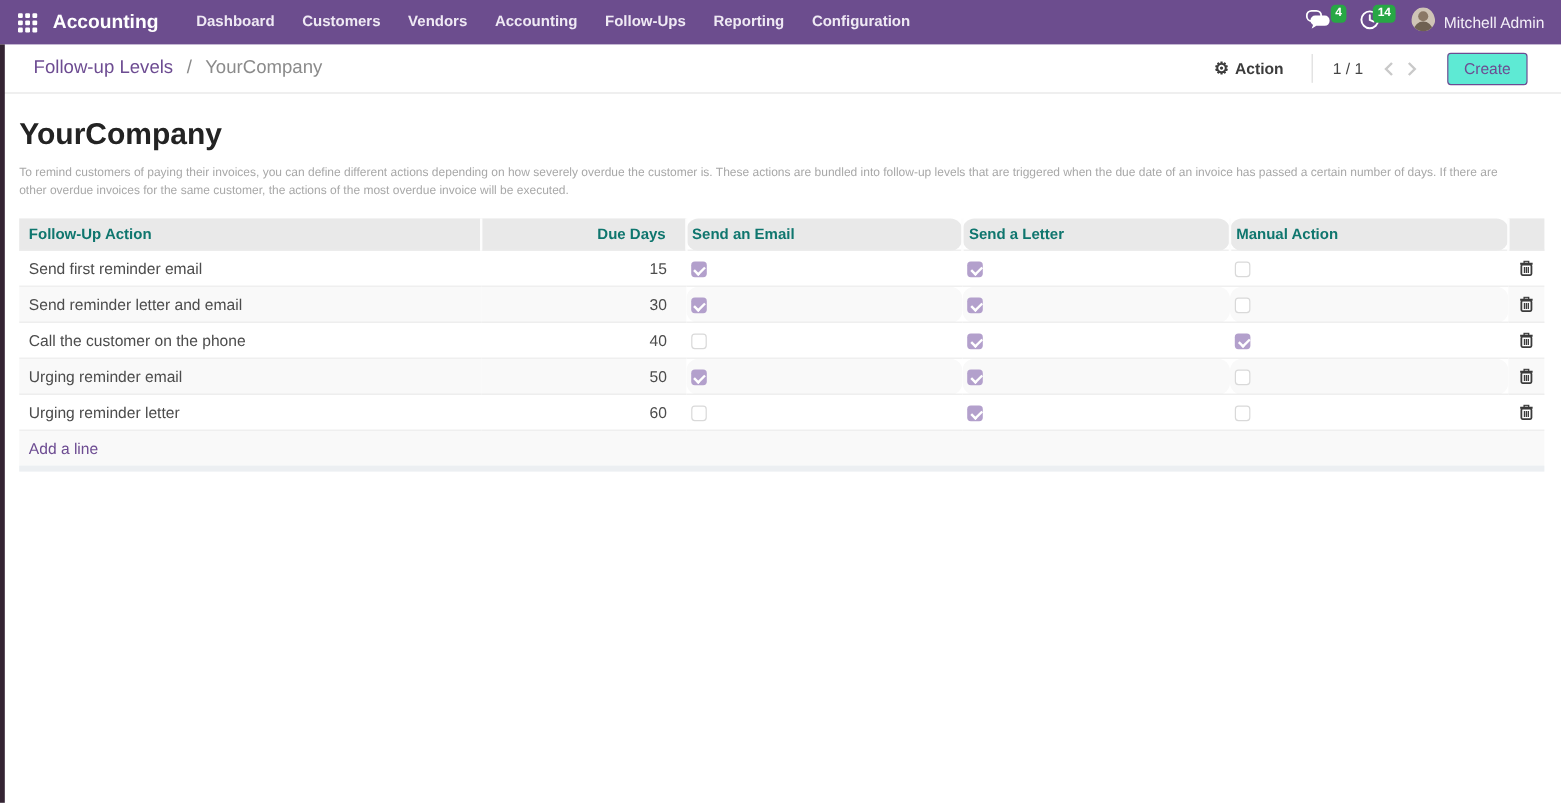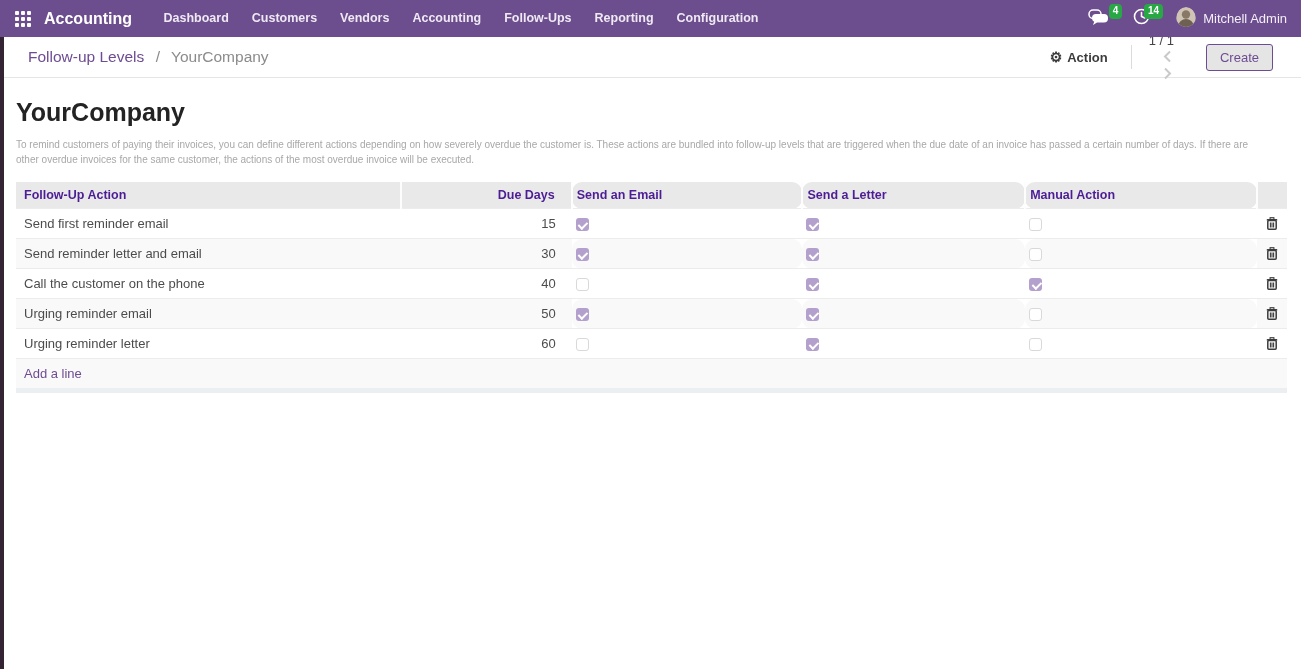--- a/index.html
+++ b/index.html
@@ -30,35 +30,35 @@
     padding:0 28px;border-bottom:1px solid #e5e5e5;background:#fff;}
   .breadcrumb{font-size:15.5px;}
   .breadcrumb a{color:var(--accent,#6D4C92);text-decoration:none;cursor:pointer;}
   .breadcrumb .sep{color:#8a8a8a;margin:0 7px;}
   .breadcrumb .current{color:#8b8b8b;}
   .cp-right{display:flex;align-items:center;}
   .action-btn{display:flex;align-items:center;gap:5px;background:none;border:none;
     font-family:"Liberation Sans",sans-serif;font-size:13px;font-weight:600;color:#3c3c3c;cursor:pointer;}
   .gear-glyph{font-size:14px;line-height:1;}
   .cp-divider{width:1px;height:24px;background:#dcdcdc;margin:0 17px;}
-  .pager{display:flex;align-items:center;font-size:13px;color:#454545;flex-direction:column;}
+  .pager{display:flex;align-items:center;font-size:13px;color:#454545;}
   .pager-value{margin-right:12px;cursor:pointer;}
   .pager-btn{background:none;border:none;padding:2px 5px;display:flex;align-items:center;cursor:default;}
-  .create-btn{margin-left:20px;background:#e5e5e5;border:1px solid var(--accent,#6D4C92);
+  .create-btn{margin-left:20px;background:#5eead4;border:1px solid var(--accent,#6D4C92);
     color:var(--accent,#6D4C92);font-family:"Liberation Sans",sans-serif;font-size:13px;
     padding:5px 13px;border-radius:3px;cursor:pointer;}
 
   
   .content{padding:13px 14px 0 16px;}
   .page-title{font-size:25px;font-weight:600;color:#232323;margin:7px 0 10px;}
   .page-desc{font-size:10px;color:#a8a8a8;line-height:1.5;margin:0 0 15px;max-width:1252px;}
 
   
   table.o-list{width:100%;border-collapse:collapse;table-layout:fixed;font-size:13px;color:#4c4c4c;}
-  thead th{background:var(--header_bg,#E9E9E9);font-size:12.5px;font-weight:700;color:#4c1d95;
+  thead th{background:var(--header_bg,#E9E9E9);font-size:12.5px;font-weight:700;color:#0f766e;
     text-align:left;height:26px;padding:0 8px;border-right:2px solid #fdfdfd;cursor:default;}
   thead th:last-child{border-right:none;}
   th.num,td.num{text-align:right;padding-right:16px;}
   th.check-col,td.check-cell{padding-left:4px;border-radius:10px;}
   tbody td{height:29px;padding:0 8px;border-top:1px solid #ececec;}
   tbody tr:nth-child(even){background:var(--row_alt,#F9F9F9);}
   td.trash-cell{text-align:center;padding:0;}
   .trash-btn{background:none;border:none;padding:2px;cursor:pointer;line-height:0;}
   .checkbox{width:13px;height:13px;border-radius:3px;display:inline-block;position:relative;
     vertical-align:middle;cursor:pointer;box-sizing:border-box;}

